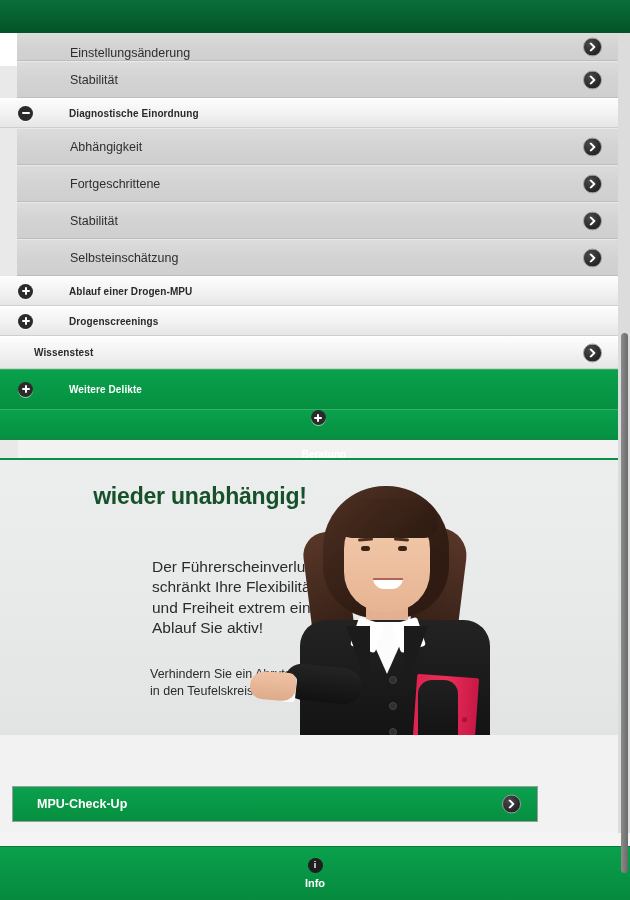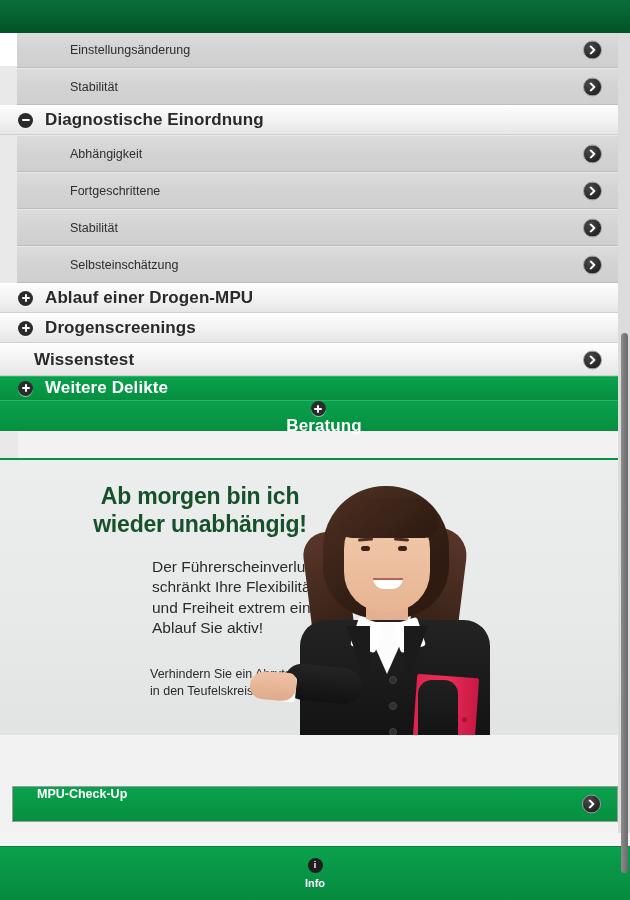--- a/index.html
+++ b/index.html
@@ -29,21 +29,21 @@
 
   
   .grp{
     position:relative;
     height:30px;
     display:flex; align-items:center;
     background:linear-gradient(to bottom,#fdfdfd 0%,#f0f0f0 60%,#e6e6e6 100%);
     border-bottom:1px solid #cfcfcf;
     border-top:1px solid #ffffff;
     padding-left:18px;
-    font-size:17px; font-weight:bold; color:#2a2a2a;
+    font-size:10px; font-weight:bold; color:#2a2a2a;gap:24px;
   }
   .grp.plain{ padding-left:30px; }
   .grp .lbl{ margin-left:12px; letter-spacing:.1px; }
   .grp.plain .lbl{ margin-left:4px; }
 
   
   .grp.green{
     background:linear-gradient(to bottom,#0aa14d 0%,#059040 100%);
     color:#ffffff;
     border-bottom:1px solid #0c8a43;
@@ -147,24 +147,24 @@
   .w-folder{ position:absolute; left:146px; top:196px; width:62px; height:92px;
     background:linear-gradient(to right,#e0234e 0%,#ec2f59 45%,#c81845 100%);
     border-radius:2px; transform:rotate(4deg); }
   .w-folder:after{ content:""; position:absolute; right:9px; top:40px; width:5px; height:5px;
     border-radius:50%; background:#a8123a; }
   .w-armR{ position:absolute; left:150px; top:200px; width:40px; height:80px;
     background:linear-gradient(to bottom,#202020,#0e0e0e); border-radius:14px; }
 
   
   .mpu{
-    position:absolute; left:12px; top:786px; width:606px; height:36px;
+    position:absolute; left:12px; top:786px; width:526px; height:36px;
     background:linear-gradient(to bottom,#0ba14e 0%,#058f3f 100%);
     border:1px solid #9c9c9c;
-    display:flex; padding-left:24px;
+    display:flex; align-items:center; padding-left:24px;
     font-size:12.5px; font-weight:bold; color:#ffffff;
   }
 
   
   .bottomnav{
     position:absolute; left:0; top:846px; width:630px; height:54px;
     display:flex;
     background:linear-gradient(to bottom,#0aa04c 0%,#068a3e 100%);
     border-top:1px solid #0d7a3c;
   }
@@ -191,21 +191,21 @@
 <div id="app">
 
   <div class="topbar"></div>
 
   <div class="scrollregion">
     <div class="leftstrip"></div>
 
     <div class="acc">
 
       <div class="subwrap">
-        <div class="sub" style="height:35px;border-top:none;">
+        <div class="sub" style="height:28px;border-top:none;align-items:flex-end;">
           <span>Einstellungsänderung</span>
           <span class="chev">
             <svg width="9" height="9" viewBox="0 0 10 10">
                 <path d="M3 1 L7 5 L3 9" fill="none" stroke="#fff" stroke-width="2.2" stroke-linecap="round" stroke-linejoin="round"></path>
               </svg>
           </span>
         </div>
         <div class="sub">
           <span>Stabilität</span>
           <span class="chev">
@@ -275,41 +275,40 @@
 
       <div class="grp plain" style="height:33px;">
         <span class="lbl">Wissenstest</span>
         <span class="chev">
             <svg width="9" height="9" viewBox="0 0 10 10">
               <path d="M3 1 L7 5 L3 9" fill="none" stroke="#fff" stroke-width="2.2" stroke-linecap="round" stroke-linejoin="round"></path>
             </svg>
           </span>
       </div>
 
-      <div class="grp green" style="height:24px;">
+      <div class="grp green" style="height:40px;">
         <span class="ico plus">
             <i class="bar"></i>
             <i class="barv"></i>
           </span>
         <span class="lbl">Weitere Delikte</span>
       </div>
       <div class="grp green" style="height:31px;flex-direction:column;">
         <span class="ico plus">
             <i class="bar"></i>
             <i class="barv"></i>
           </span>
         <span class="lbl">Beratung</span>
       </div>
 
     </div>
   </div>
 
   <div class="banner">
     <div class="bn-head">
-      <div>Ab morgen bin ich</div>
       <div>wieder unabhängig!</div>
     </div>
     <div class="bn-body">
       <div>Der Führerscheinverlust</div>
       <div>schränkt Ihre Flexibilität</div>
       <div>und Freiheit extrem ein.</div>
       <div>Ablauf Sie aktiv!</div>
     </div>
     <div class="bn-foot">
       <div>Verhindern Sie ein Abrutschen</div>

